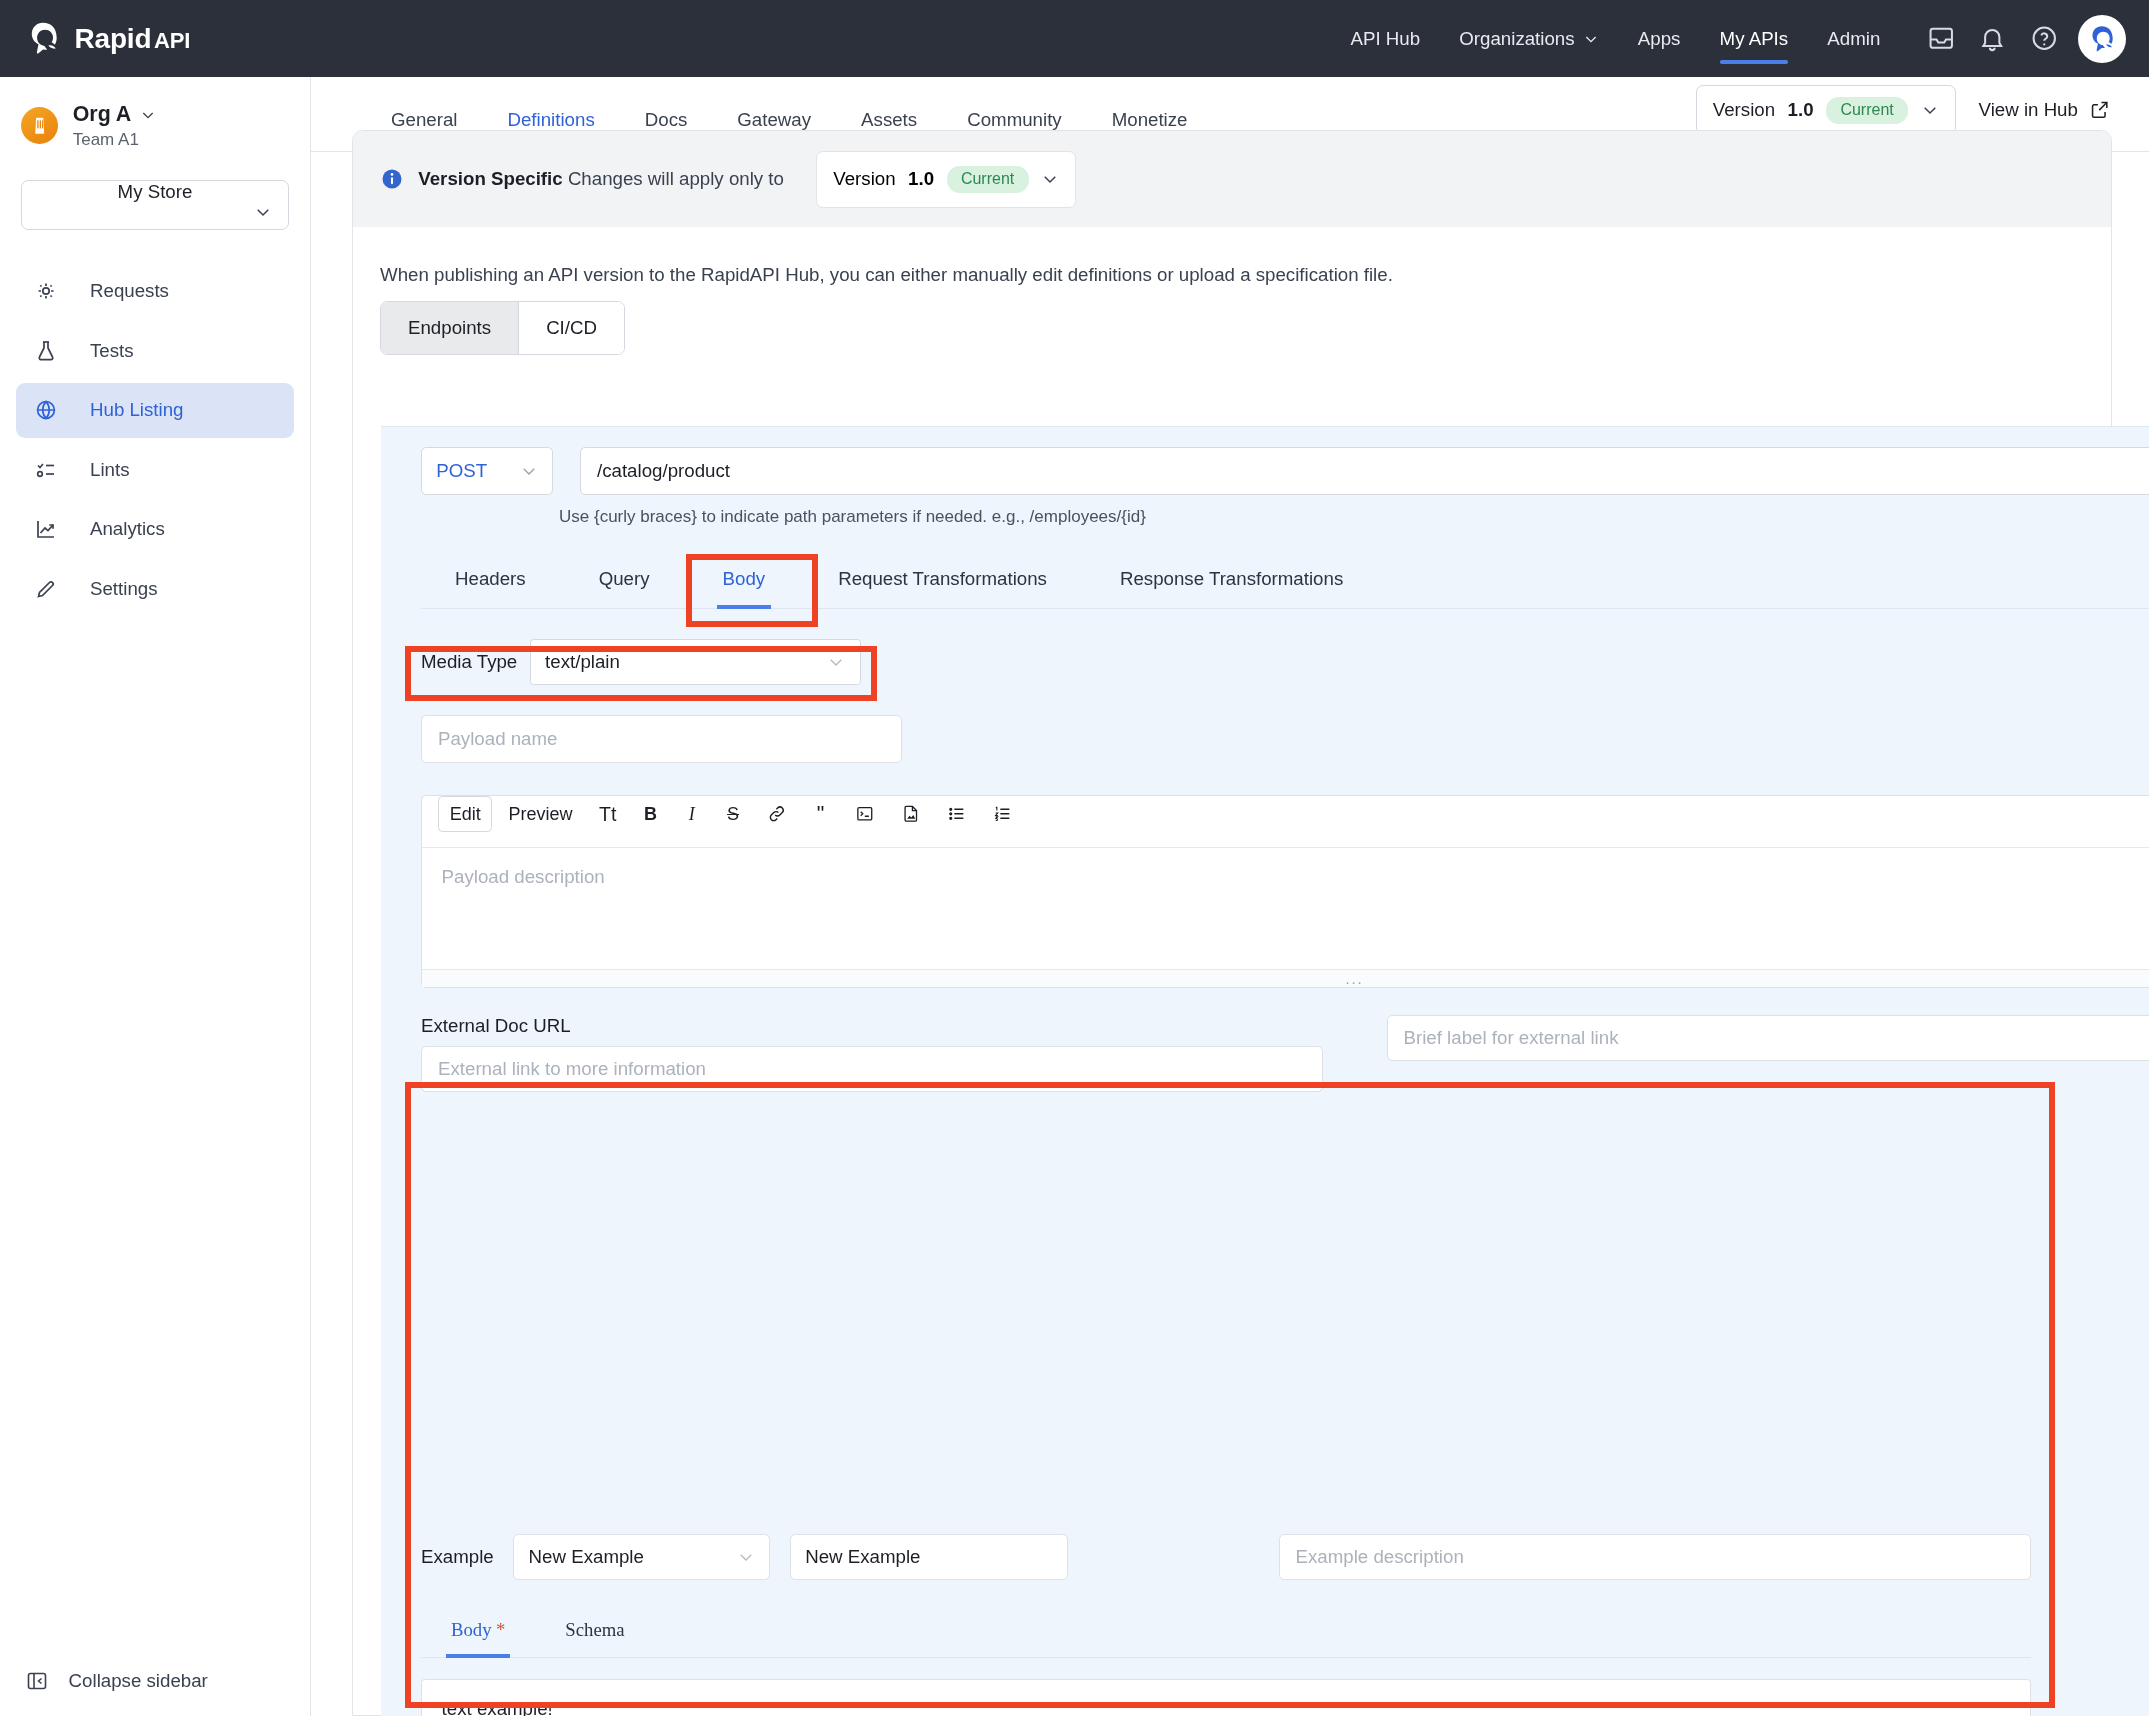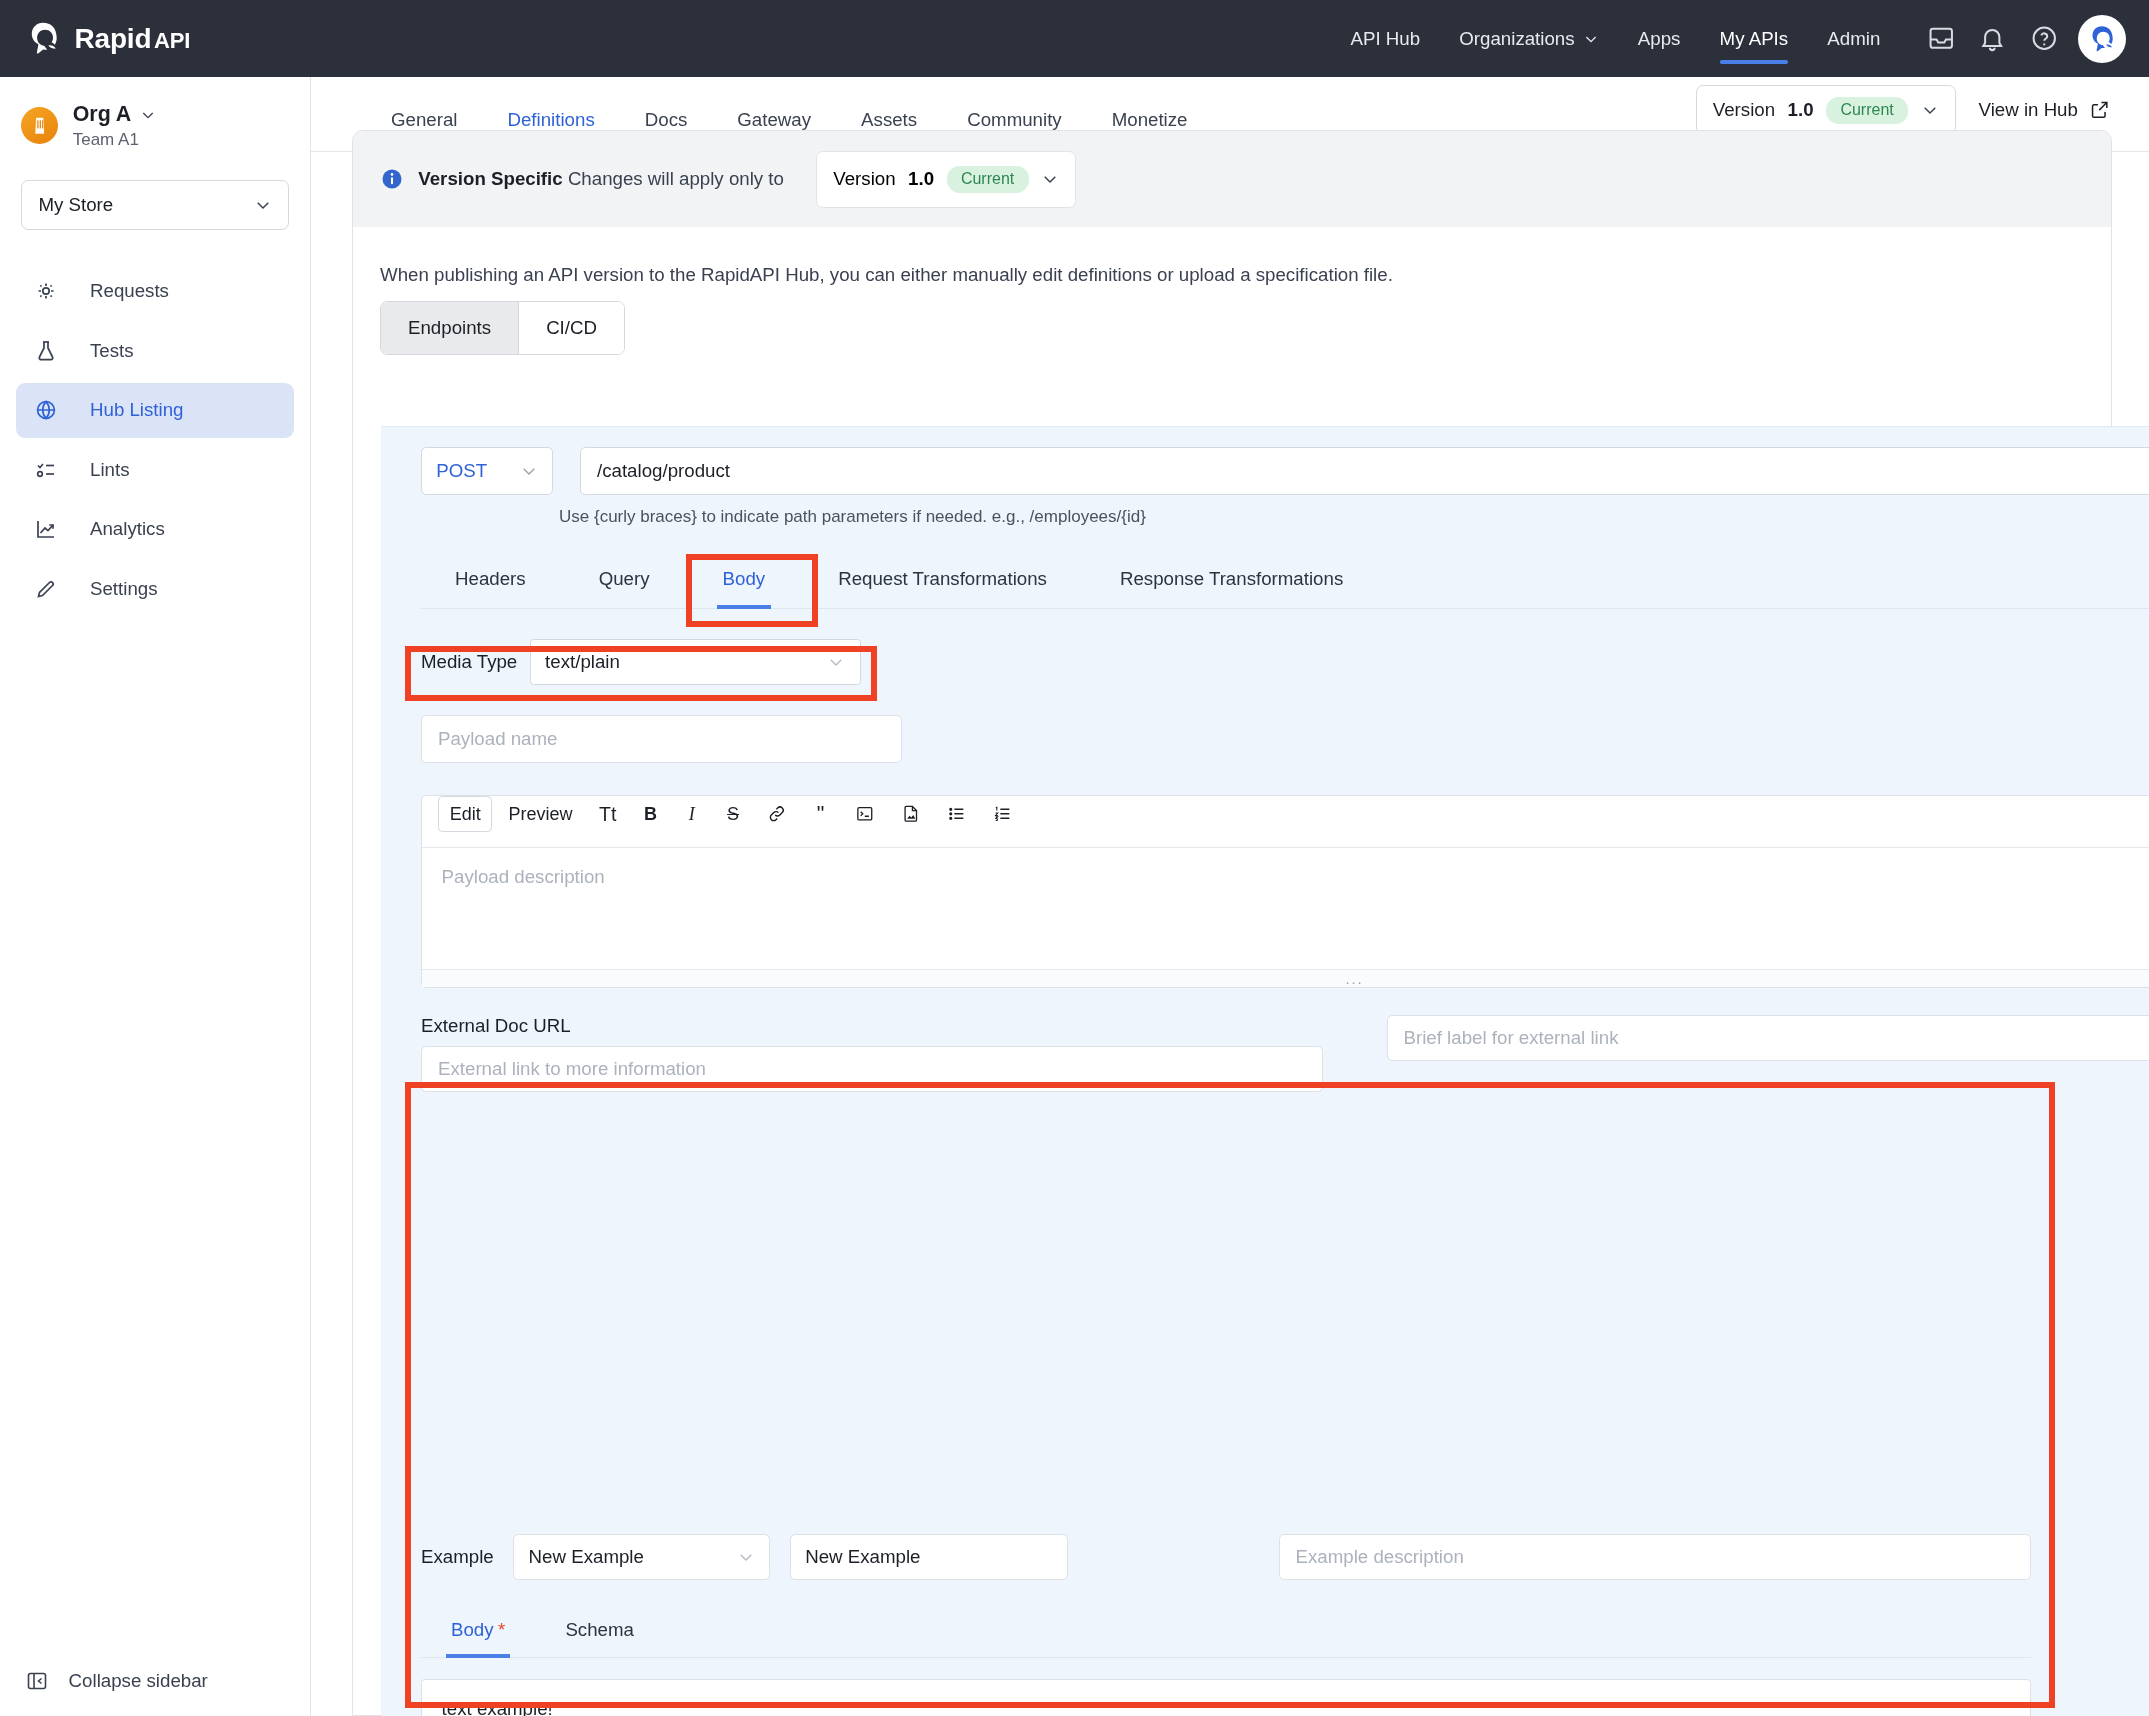--- a/index.html
+++ b/index.html
@@ -48,21 +48,21 @@
   .org-row { display: flex; align-items: center; padding: 25px 0 0 21.4px; gap: 14.3px; }
   .org-avatar {
     width: 37px; height: 37px; border-radius: 50%;
     background: linear-gradient(145deg,#f5a623,#e8820c);
     display: flex; align-items: center; justify-content: center; flex: 0 0 auto;
   }
   .org-name { font-size: 21.4px; font-weight: 700; color: #1c1f26; display: flex; align-items: center; gap: 9px; }
   .org-team { font-size: 17px; color: #5b6270; margin-top: 2.7px; }
   .store-select {
     margin: 30px 21.4px 0 21.4px; height: 50px; border: 0.9px solid #d5d8de; border-radius: 7.1px;
-    display: flex; align-items: center; padding: 0 16px; font-size: 18.7px; color: #1c1f26; cursor: pointer;
+    display: flex; align-items: center; padding: 0 16px; font-size: 18.7px; color: #1c1f26; cursor: pointer; flex-direction: column;
   }
   .store-select .chev { margin-left: auto; }
   .side-nav { margin-top: 34px; padding: 0 16px; }
   .side-item {
     height: 55px; border-radius: 9px; display: flex; align-items: center;
     padding: 0 18px; gap: 32px; font-size: 18.7px; color: #3a4150; cursor: pointer; margin-bottom: 4.5px; text-align: center;
   }
   .side-item.active { background: #dbe3f7; color: #2f62d6; }
   .side-item .sicon { width: 24px; height: 24px; flex: 0 0 auto; }
   .collapse-row {
@@ -183,21 +183,21 @@
   .ex-name {
     width: 278px; height: 46px; background: #fff; border: 0.9px solid #dde0e5; border-radius: 5.3px;
     display: flex; align-items: center; padding: 0 14.3px; font-size: 18.7px; color: #1c1f26;
   }
   .ex-desc {
     flex: 1; margin-left: 191px; margin-right: 25px; height: 46px; background: #fff;
     border: 0.9px solid #dde0e5; border-radius: 5.3px; display: flex; align-items: center;
     padding: 0 16px; font-size: 18.7px; color: #acb2bc;
   }
   .ex-tabs { display: flex; align-items: flex-end; margin: 39px 25px 0 25px; border-bottom: 0.9px solid #dfe6ef; }
-  .ex-tab { position: relative; font-size: 18.7px; color: #2c3341; padding: 0 30px 16px 30px; cursor: pointer; }
+  .ex-tab { position: relative; font-size: 18.7px; color: #2c3341; padding: 0 30px 16px 30px; cursor: pointer; font-family: Liberation Serif, serif; }
   .ex-tab.active { color: #2f62d6; }
   .ex-tab.active:after { content: ""; position: absolute; left: 25px; right: 25px; bottom: -0.9px; height: 3.6px; background: #4b7fe8; }
   .req-star { color: #e8492b; margin-left: 4.5px; }
   .ex-body {
     margin: 21.4px 25px 0 25px; height: 348px; background: #fff;
     border: 0.9px solid #dde0e5; border-radius: 3.6px; padding: 18px 19.6px; font-size: 18.7px; color: #1c1f26;
   }
 
   
   .anno { position: absolute; border: 6.2px solid #ef4124; pointer-events: none; z-index: 40; }

